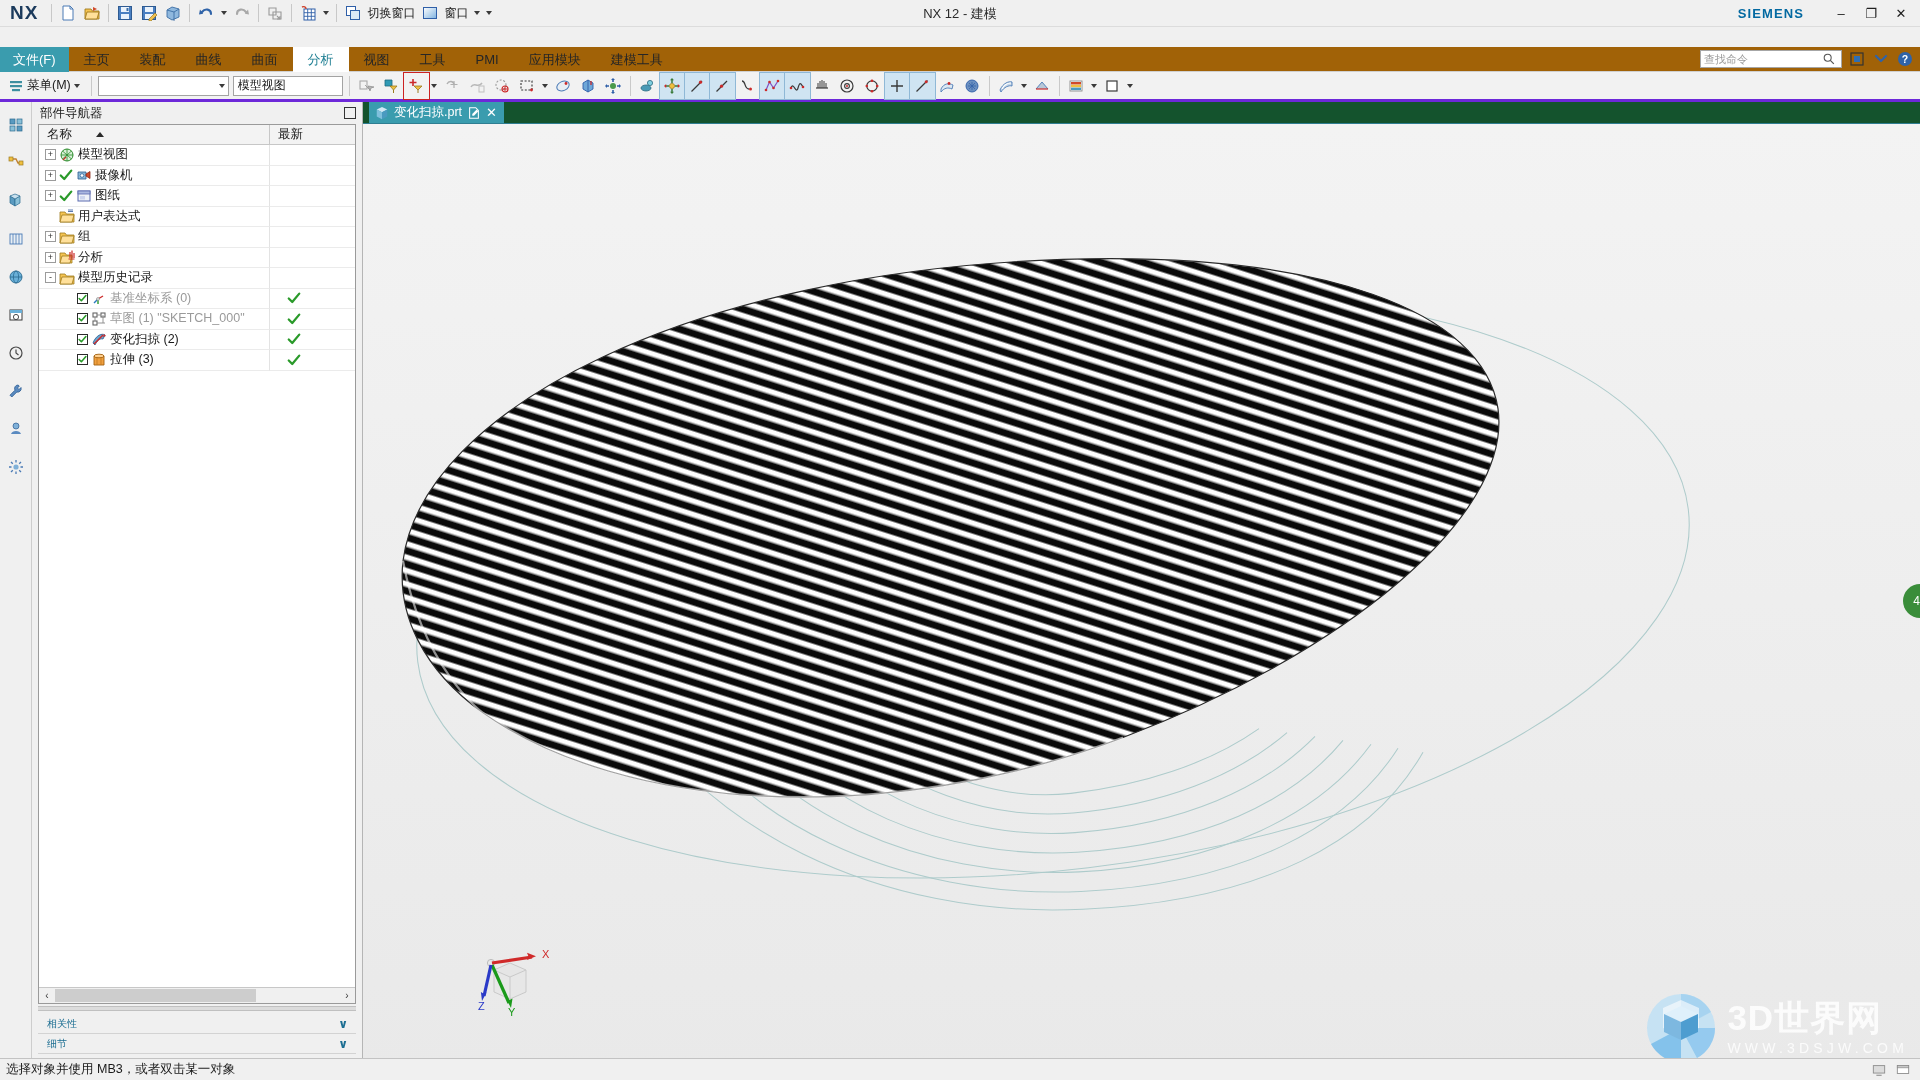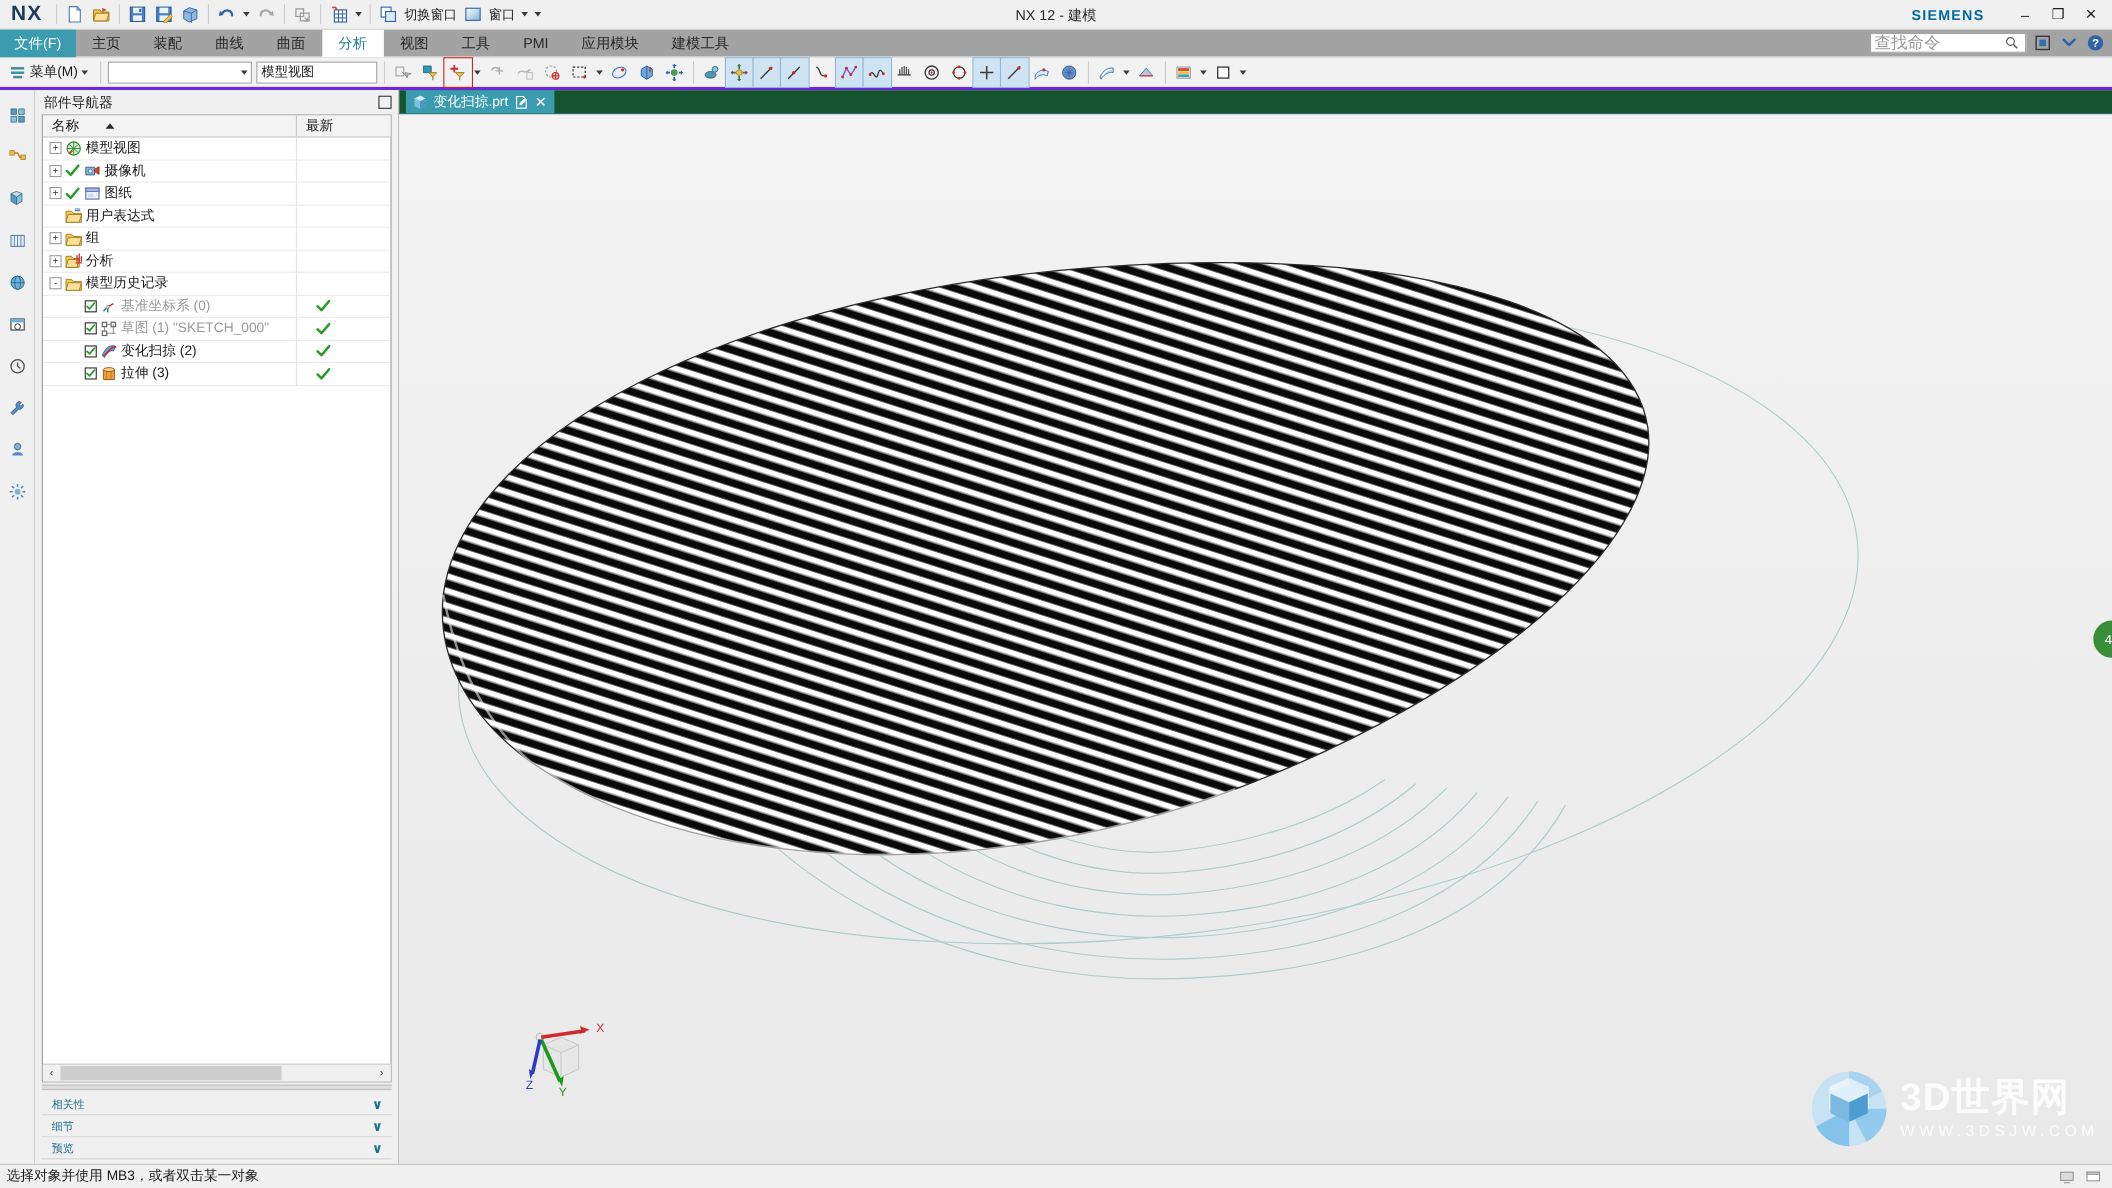--- a/index.html
+++ b/index.html
@@ -53,41 +53,42 @@
     font-family: "Liberation Sans", sans-serif;
   }
   .wctl {
     width: 30px; height: 26px; display: flex; align-items: center; justify-content: center;
     font-size: 13px; color: #202020;
   }
 
   
   #ribbon-tabs {
     height: 25px; width: 100%;
-    background: #a3a3a3;
+    background: #a16207;
     display: flex; align-items: stretch;
     position: relative;
     border-bottom: 1px solid #d0d0d0;
+    margin-top: 20px;
   }
   .rtab {
     padding: 0 15px; display: flex; align-items: center;
     font-size: 13px; color: #262626; cursor: default; height: 25px;
   }
   .rtab.file { background: #3a9cae; color: #ffffff; padding: 0 13px; }
   .rtab.active { background: #ffffff; color: #1f7f93; }
   #tabs-right {
     margin-left: auto; display: flex; align-items: center; gap: 5px; padding-right: 6px;
   }
   #searchbox {
     width: 142px; height: 18px; background: #ffffff;
     border: 1px solid #a6a6a6; display: flex; align-items: center;
     padding: 0 3px; font-size: 11px;
   }
   #searchbox input {
-    border: none; outline: none; width: 118px; font-size: 15px;
+    border: none; outline: none; width: 118px; font-size: 11px;
     color: #333; font-family: "Liberation Sans", sans-serif; background: transparent;
   }
   #searchbox input::placeholder { color: #9a9a9a; }
   .tr-ico { width: 19px; height: 19px; display: flex; align-items: center; justify-content: center; }
 
   
   #ribbon-body {
     height: 30px; width: 100%;
     background: #f2f2f2;
     display: flex; align-items: center;

